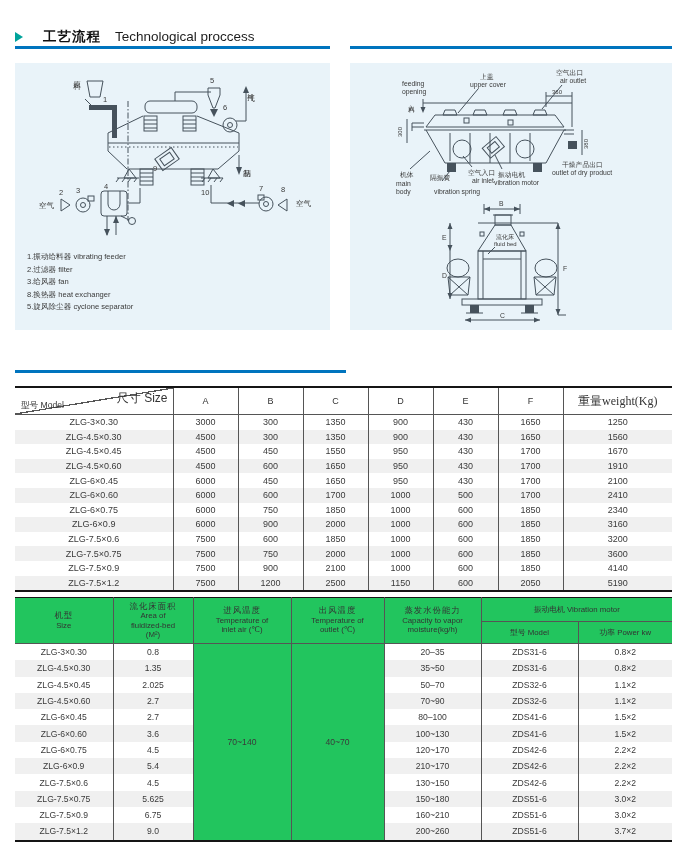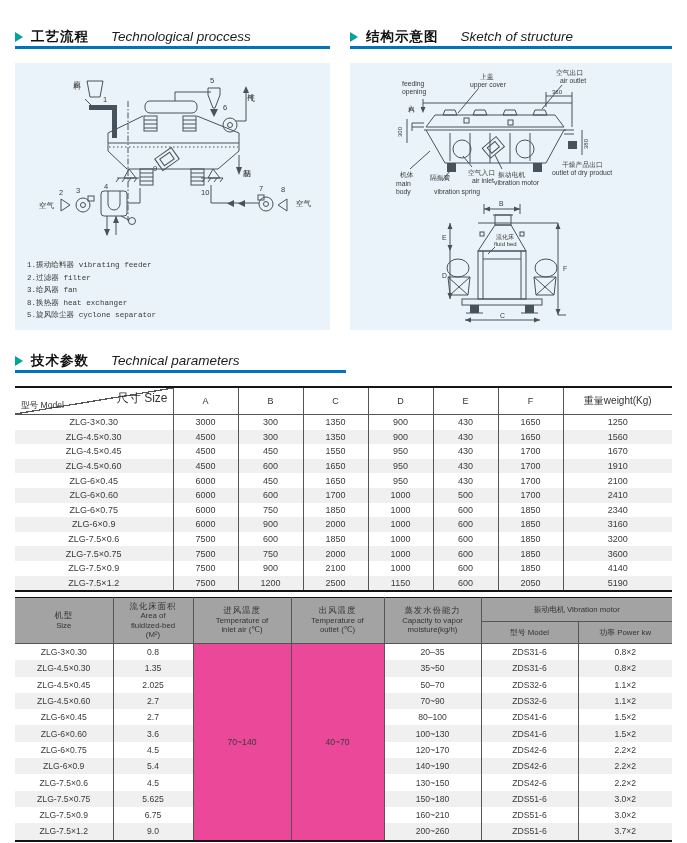--- a/index.html
+++ b/index.html
@@ -1,48 +1,48 @@
 <!DOCTYPE html>
 <html><head>
 <meta charset="utf-8">
 <style>
   html,body{margin:0;padding:0;background:#fff;}
   .page{position:relative;width:687px;height:843px;background:#ffffff;
         font-family:"Liberation Sans","DejaVu Sans",sans-serif;color:#222;overflow:hidden;}
   
-  .sec-hdr{position:absolute;display:flex;align-items:center;height:19px;}
+  .sec-hdr{position:absolute;display:flex;align-items:center;height:19px;gap:12px;}
   .arrow{width:0;height:0;border-top:5px solid transparent;border-bottom:5px solid transparent;
          border-left:8px solid #00A39B;margin-right:8px;}
   .zh{font-size:13.5px;font-weight:700;color:#101010;letter-spacing:1px;}
-  .en{font-size:13.5px;color:#1c1c1c;margin-left:22px;font-style:italic;}
+  .en{font-size:13.5px;color:#1c1c1c;margin-left:2px;}
   .rule{position:absolute;height:3px;background:#0074BE;}
   
   .panel{position:absolute;background:#E9F3F9;}
-  .legend{position:absolute;top:196px;left:12px;right:4px;display:flex;font-family:Liberation Mono, monospace;}
+  .legend{position:absolute;top:188px;left:12px;right:4px;display:flex;}
   .legend .col1{width:148px;}
   .legend .col2{flex:1;}
   .legend div{font-size:7.6px;color:#3a3a3a;line-height:12.6px;white-space:nowrap;}
   
   table{border-collapse:collapse;table-layout:fixed;width:657px;background:#fff;}
   .t1{position:absolute;left:15px;top:386px;border-top:2px solid #151515;border-bottom:2px solid #151515;}
   .t2{position:absolute;left:15px;top:597px;border-top:1px solid #151515;border-bottom:2px solid #151515;}
   td,th{border-right:1px solid #555;font-weight:400;padding:0;text-align:center;color:#3a3a3a;overflow:hidden;}
   td:last-child,th:last-child{border-right:none;}
   .t1 thead th{height:26px;border-bottom:1px solid #555;font-size:9px;color:#333;}
   .t1 tbody td{height:14.6px;font-size:9px;}
   .t2 tbody td{height:16.3px;font-size:8.6px;}
   tr.stripe td{background:#F0F0F0;}
-  td.merged{background:#ec4899;font-size:8.6px;}
+  td.merged{background:#22c55e;font-size:8.6px;}
   
   .corner{position:relative;background:
      linear-gradient(to bottom right,transparent 48.8%,#555 48.8%,#555 51.2%,transparent 51.2%);}
   .corner .c-top{position:absolute;top:2px;right:5px;font-size:12px;color:#333;}
   .corner .c-bot{position:absolute;bottom:2px;left:6px;font-size:8.6px;color:#333;}
   
-  .t2 thead th{background:#a3a3a3;font-size:7.8px;line-height:9.5px;color:#333;border-bottom:1px solid #555;vertical-align:middle;}
+  .t2 thead th{background:#22c55e;font-size:7.8px;line-height:9.5px;color:#333;border-bottom:1px solid #555;vertical-align:middle;}
   .t2 thead .hz{font-size:8.4px;letter-spacing:1px;}
   .t2 thead tr.sub th{height:21px;}
   
   svg{display:block;}
   .dln{stroke:#46525C;stroke-width:1;fill:none;}
   .dfill{fill:#46525C;stroke:none;}
   text{fill:#3a3a3a;}
   .vtext{writing-mode:vertical-rl;letter-spacing:1px;}
 </style>
 </head>
@@ -50,25 +50,20 @@
 
 <div class="page">
 
   <div class="sec-hdr" style="left:15px;top:27px;">
     <span class="arrow"></span>
     <span class="zh">工艺流程</span>
     <span class="en">Technological proccess</span>
   </div>
   <div class="rule" style="left:15px;top:46px;width:315px;"></div>
 
-  <div class="sec-hdr" style="left:350px;top:27px;">
-    <span class="arrow"></span>
-    <span class="zh">结构示意图</span>
-    <span class="en">Sketch of structure</span>
-  </div>
   <div class="rule" style="left:350px;top:46px;width:322px;"></div>
 
   <div class="panel" style="left:15px;top:63px;width:315px;height:267px;">
     <svg viewBox="0 0 315 182" width="315" height="182">
 
       <line class="dln" x1="113" y1="38" x2="113" y2="158" stroke-dasharray="6 2 1.5 2"></line>
 
       <text class="vtext" x="62" y="12" font-size="7.5">原料</text>
       <path class="dln" d="M72,18 h16 l-3,16 h-10 z"></path>
       <path class="dln" d="M70,36 l8,8"></path>
@@ -267,25 +262,20 @@
       <line class="dln" x1="208" y1="160" x2="208" y2="252" stroke-width="0.7"></line>
       <path class="dfill" d="M208,160 l-2.5,6 h5 z M208,252 l-2.5,-6 h5 z"></path>
       <text x="213" y="208" font-size="6.8">F</text>
       <line class="dln" x1="208" y1="252" x2="216" y2="252" stroke-width="0.7"></line>
       <line class="dln" x1="115" y1="257" x2="190" y2="257" stroke-width="0.7"></line>
       <path class="dfill" d="M115,257 l6,-2.5 v5 z M190,257 l-6,-2.5 v5 z"></path>
       <text x="150" y="255" font-size="6.8">C</text>
     </svg>
   </div>
 
-  <div class="sec-hdr" style="left:15px;top:351px;">
-    <span class="arrow"></span>
-    <span class="zh">技术参数</span>
-    <span class="en">Technical parameters</span>
-  </div>
   <div class="rule" style="left:15px;top:370px;width:331px;"></div>
 
   <table class="t1">
     <colgroup>
         <col style="width:158px">
         <col style="width:65px">
         <col style="width:65px">
         <col style="width:65px">
         <col style="width:65px">
         <col style="width:65px">
@@ -297,21 +287,21 @@
         <th class="corner">
           <span class="c-top">尺寸 Size</span>
           <span class="c-bot">型号 Model</span>
         </th>
         <th>A</th>
         <th>B</th>
         <th>C</th>
         <th>D</th>
         <th>E</th>
         <th>F</th>
-        <th style="font-size:10px;">重量weight(Kg)</th>
+        <th style="font-size:12px;font-family:Liberation Serif, serif;">重量weight(Kg)</th>
       </tr>
     </thead>
     <tbody>
         <tr>
           <td>ZLG-3×0.30</td>
           <td>3000</td>
           <td>300</td>
           <td>1350</td>
           <td>900</td>
           <td>430</td>
@@ -523,21 +513,21 @@
         <tr>
           <td>ZLG-6×0.75</td>
           <td>4.5</td>
           <td>120~170</td>
           <td>ZDS42-6</td>
           <td>2.2×2</td>
         </tr>
         <tr class="stripe">
           <td>ZLG-6×0.9</td>
           <td>5.4</td>
-          <td>140~190</td>
+          <td>210~170</td>
           <td>ZDS42-6</td>
           <td>2.2×2</td>
         </tr>
         <tr>
           <td>ZLG-7.5×0.6</td>
           <td>4.5</td>
           <td>130~150</td>
           <td>ZDS42-6</td>
           <td>2.2×2</td>
         </tr>

